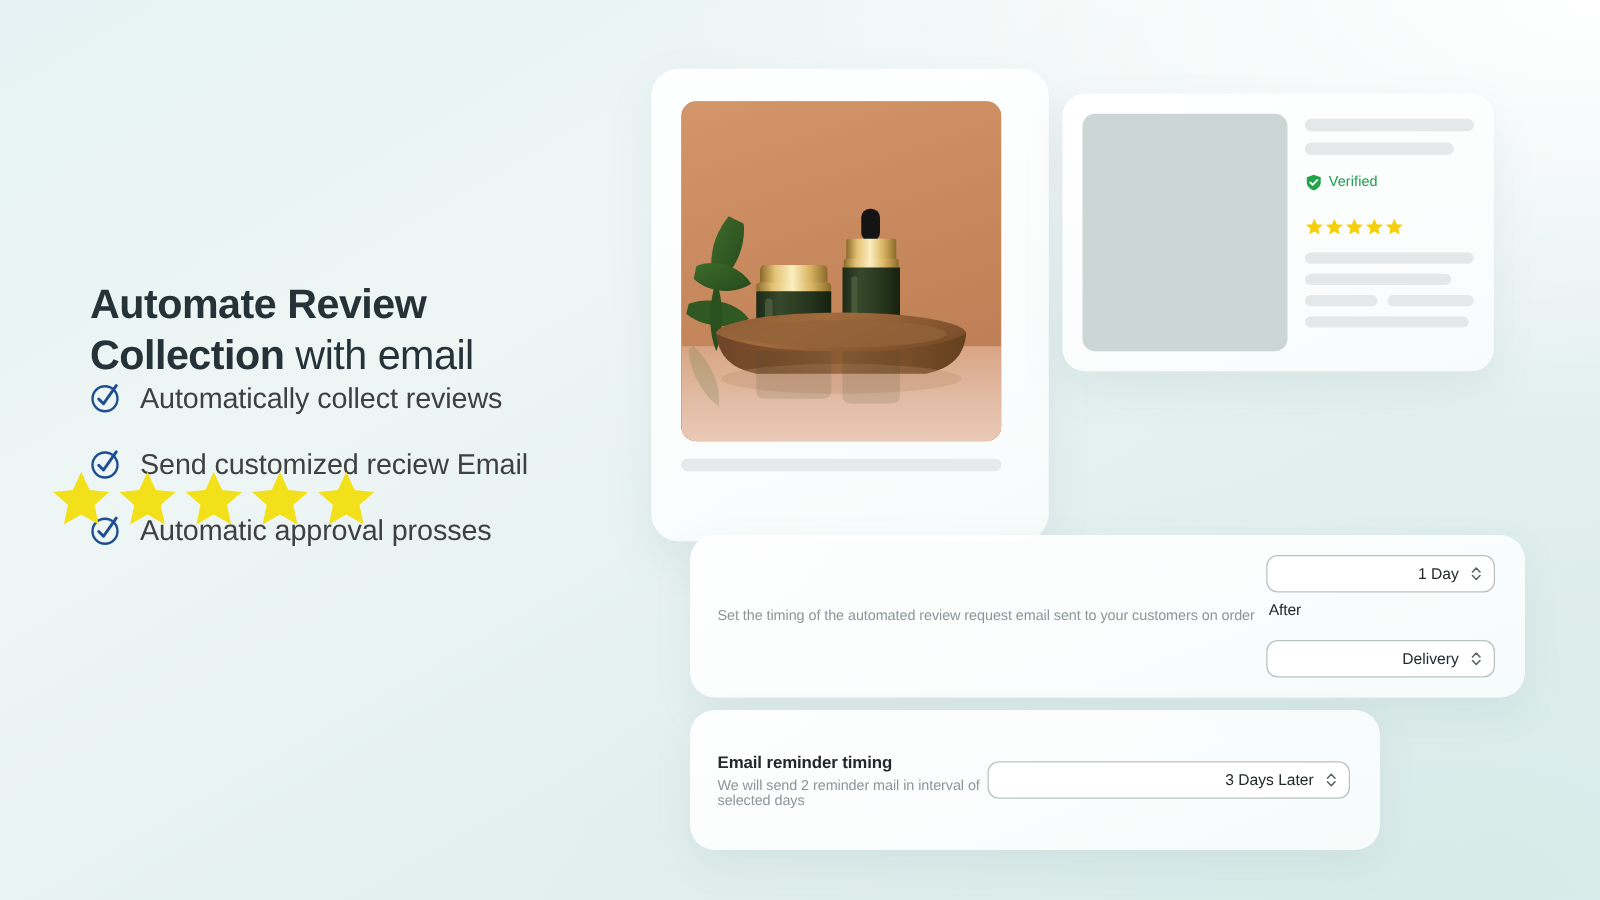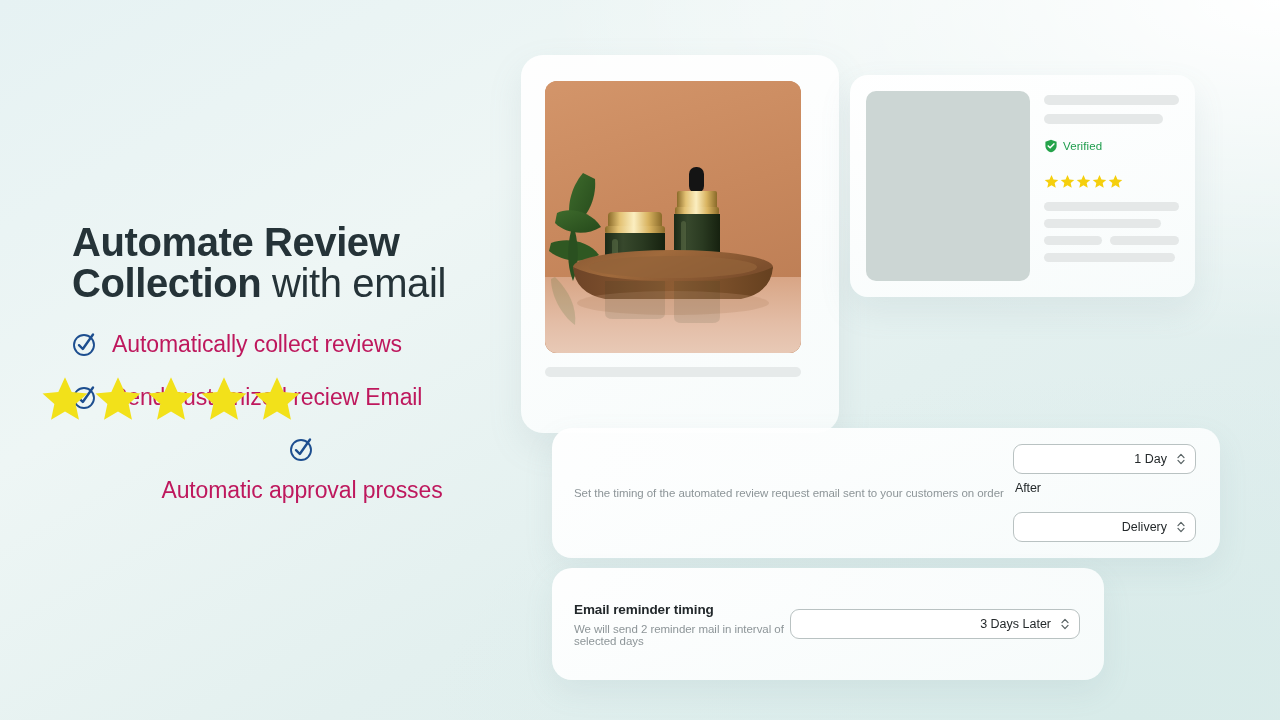--- a/index.html
+++ b/index.html
@@ -21,50 +21,49 @@
 
   
   .left-col {
     position: absolute;
     left: 72px;
     top: 222px;
     width: 460px;
   }
 
   .headline {
-    font-size: 40px;
+    font-size: 33px;
     line-height: 41px;
     color: #253338;
     letter-spacing: -0.4px;
     font-weight: 400;
-    margin-bottom: 26px;
   }
   .headline .hl-strong { font-weight: 700; }
 
   .feature-list { list-style: none; }
 
   .feature-item {
     display: flex;
     align-items: center;
     gap: 14px;
     margin-bottom: 25px;
   }
-  .feature-item:last-child { margin-bottom: 0; flex-direction: column; }
+  .feature-item:last-child { margin-bottom: 0; }
 
   .check-icon {
     flex: 0 0 auto;
     width: 26px;
     height: 26px;
     display: block;
   }
 
   .feature-text {
     font-size: 23px;
     line-height: 28px;
-    color: #be185d;
+    color: #404040;
     letter-spacing: -0.1px;
   }
 
   
   .product-card {
     position: absolute;
     left: 521px;
     top: 55px;
     width: 318px;
     height: 378px;

